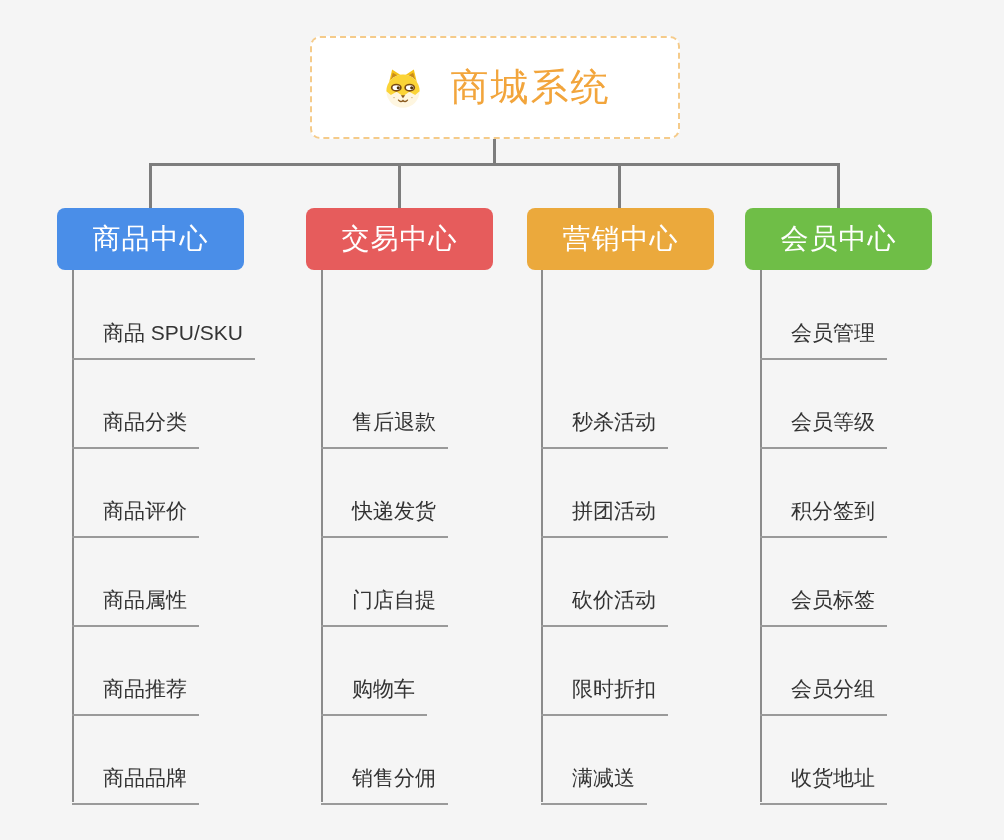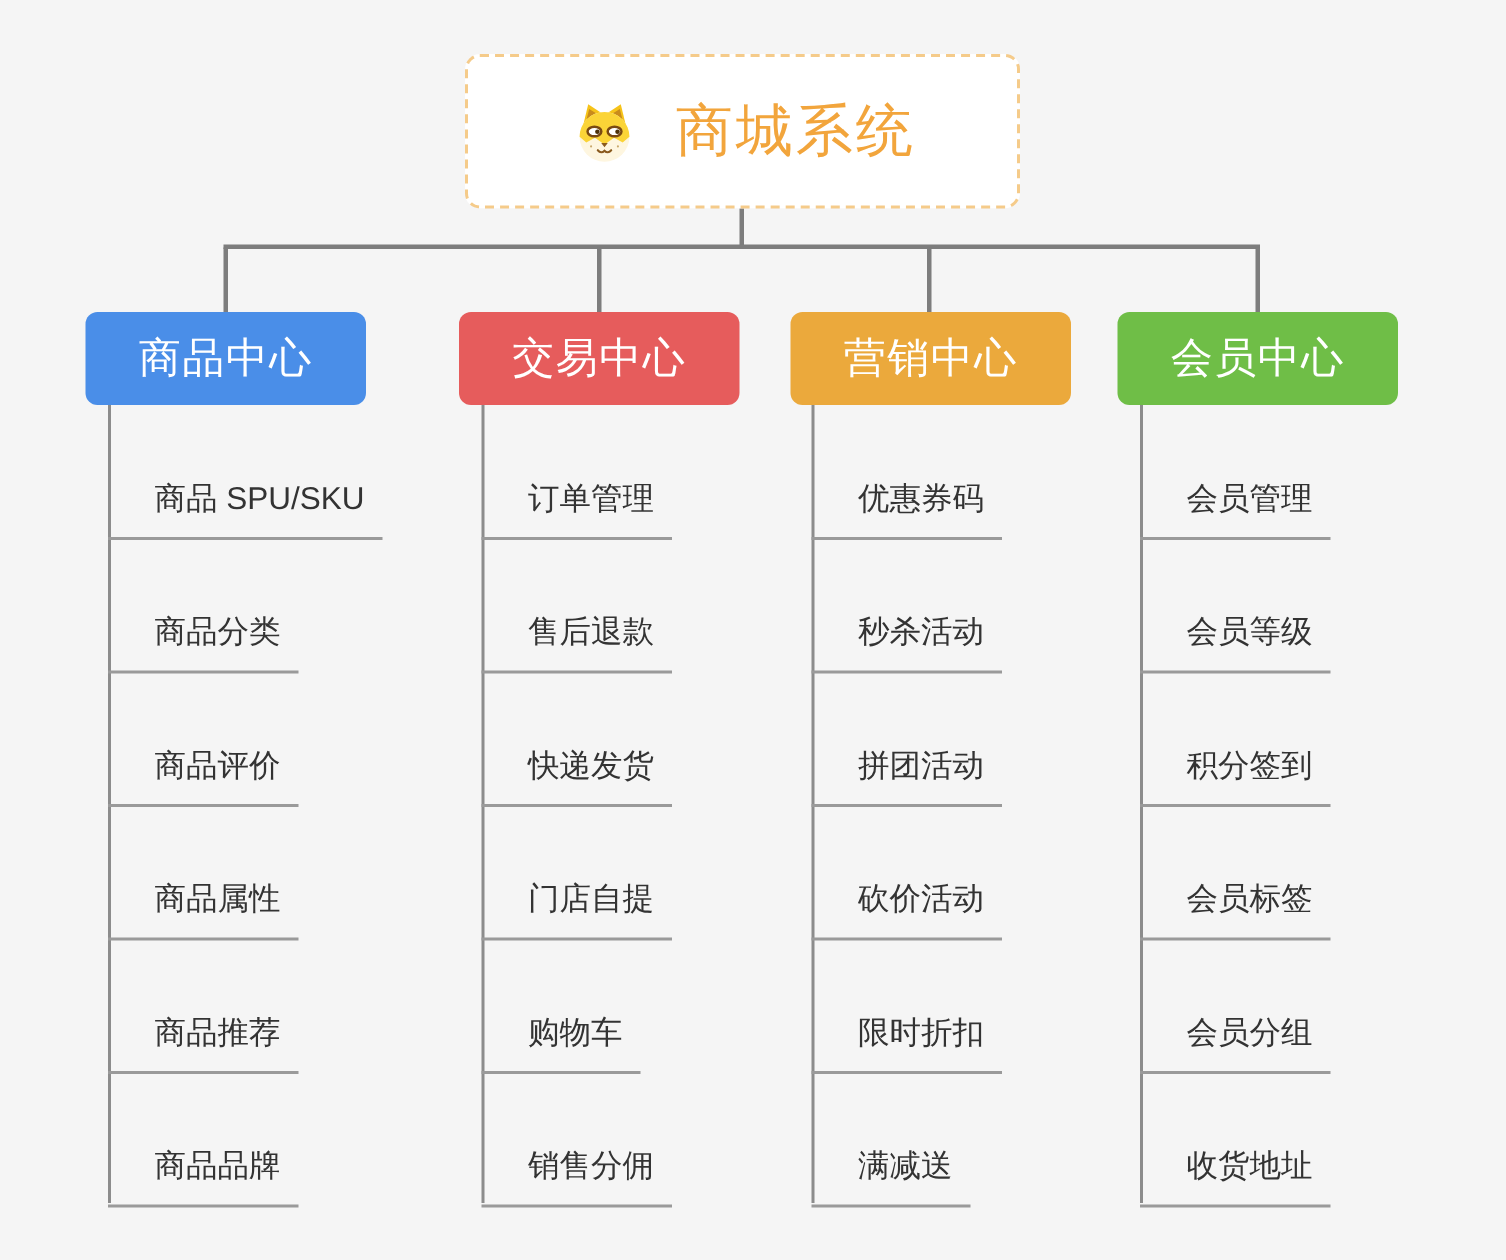--- a/index.html
+++ b/index.html
@@ -86,28 +86,26 @@
   <div class="vline vline-2"></div>
   <div class="vline vline-3"></div>
 
   <div class="item c0 r0">商品 SPU/SKU</div>
   <div class="item c0 r1">商品分类</div>
   <div class="item c0 r2">商品评价</div>
   <div class="item c0 r3">商品属性</div>
   <div class="item c0 r4">商品推荐</div>
   <div class="item c0 r5">商品品牌</div>
 
-  <div class="item c1 r0">订单管理</div>
   <div class="item c1 r1">售后退款</div>
   <div class="item c1 r2">快递发货</div>
   <div class="item c1 r3">门店自提</div>
   <div class="item c1 r4">购物车</div>
   <div class="item c1 r5">销售分佣</div>
 
-  <div class="item c2 r0">优惠券码</div>
   <div class="item c2 r1">秒杀活动</div>
   <div class="item c2 r2">拼团活动</div>
   <div class="item c2 r3">砍价活动</div>
   <div class="item c2 r4">限时折扣</div>
   <div class="item c2 r5">满减送</div>
 
   <div class="item c3 r0">会员管理</div>
   <div class="item c3 r1">会员等级</div>
   <div class="item c3 r2">积分签到</div>
   <div class="item c3 r3">会员标签</div>

